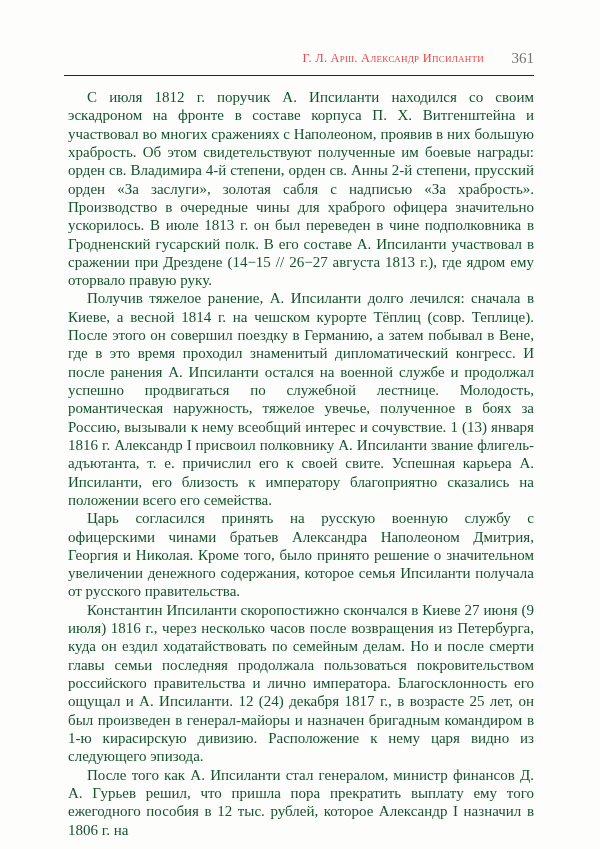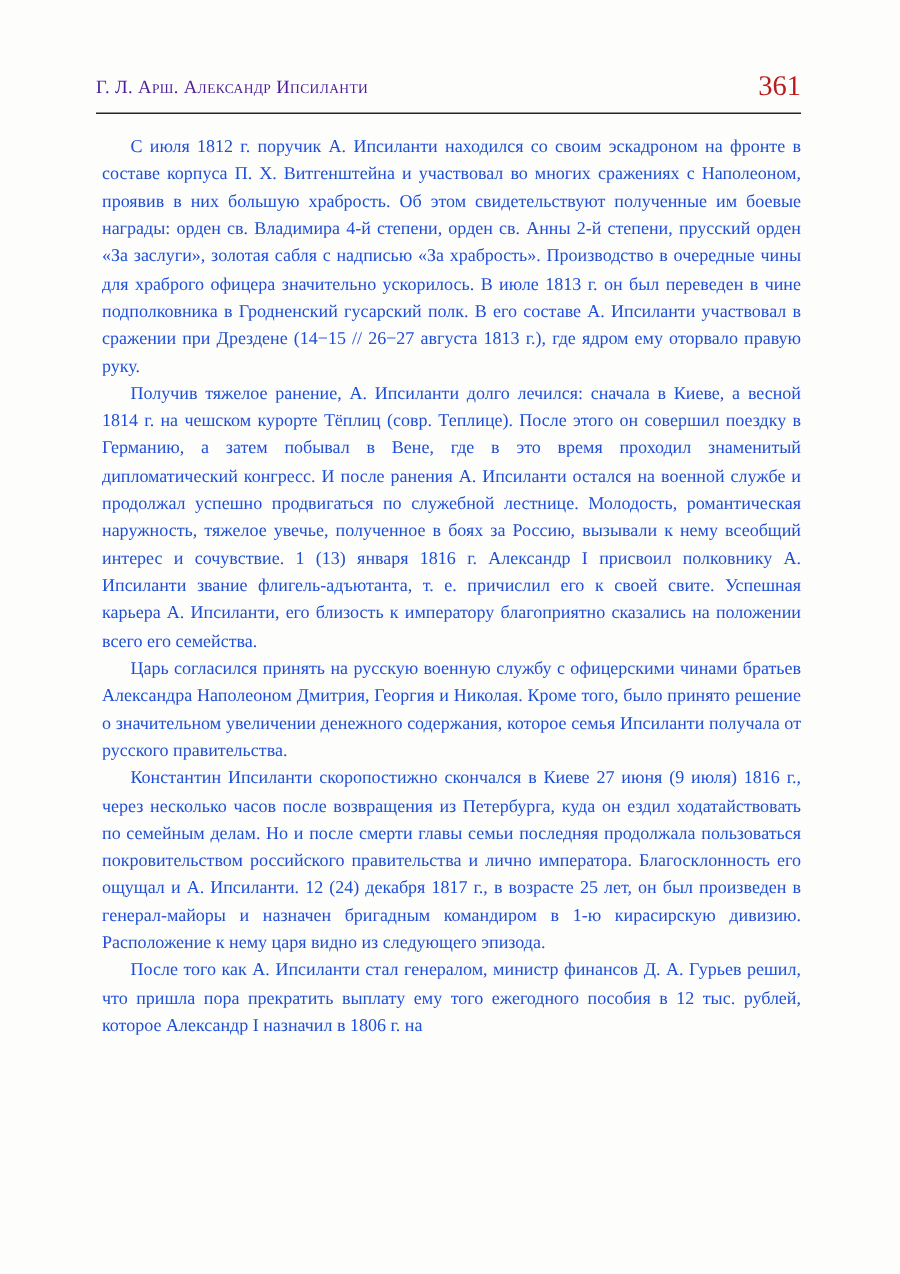--- a/index.html
+++ b/index.html
@@ -29,35 +29,35 @@
     left: 64px;
     top: 50px;
     width: 470px;
     height: 22px;
   }
   .header-title {
     position: absolute;
     left: 0;
     top: 0;
     width: 420px;
-    text-align: left;
+    text-align: right;
     font-size: 12.4px;
     line-height: 16px;
     font-variant: small-caps;
     letter-spacing: 0.25px;
-    color: #4c1d95;
+    color: #ef4444;
     white-space: nowrap;
   }
   .header-folio {
     position: absolute;
     right: 0;
     top: 0;
-    font-size: 19px;
+    font-size: 15px;
     line-height: 16px;
-    color: #b91c1c;
+    color: #737373;
   }
   .header-rule {
     position: absolute;
     left: 64px;
     top: 75px;
     width: 470px;
     height: 1.4px;
     background: #262626;
   }
 
@@ -65,23 +65,23 @@
   .textblock {
     position: absolute;
     left: 68px;
     top: 88px;
     width: 466px;
   }
   .para {
     margin: 0;
     text-indent: 19px;
     text-align: justify;
-    font-size: 12px;
+    font-size: 15px;
     line-height: 18.32px;
-    color: #1d4ed8;
+    color: #14532d;
     -webkit-font-smoothing: antialiased;
     hyphens: none;
   }
   
   .para.clipped {
     
   }
 </style>
 </head>
 <body>

